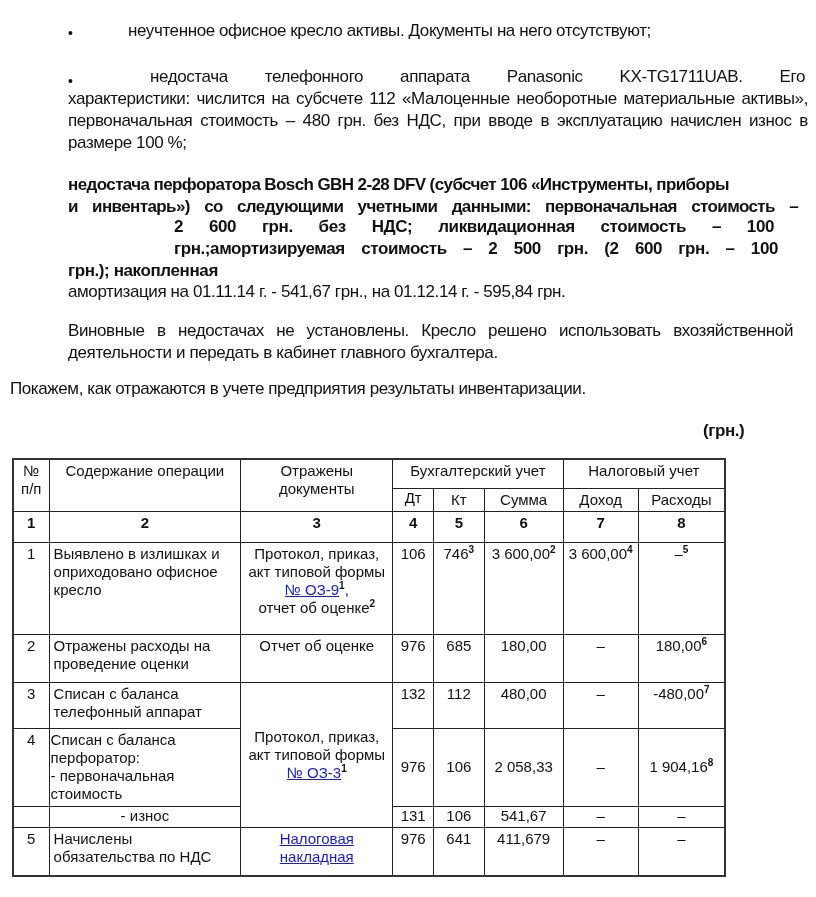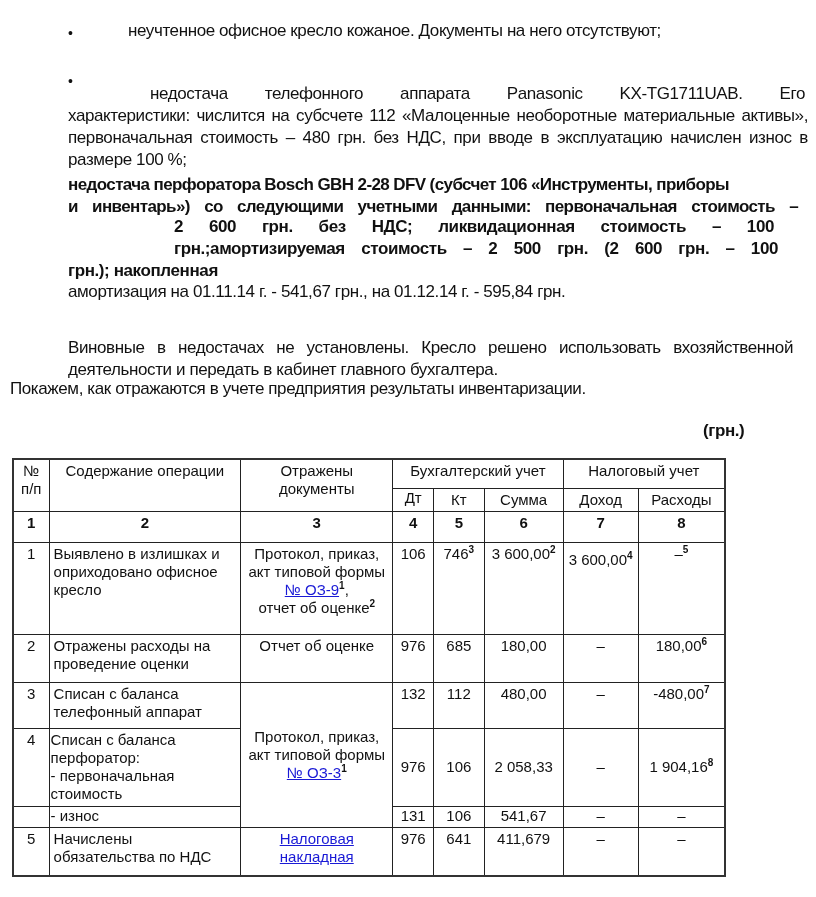--- a/index.html
+++ b/index.html
@@ -1,37 +1,37 @@
 <!DOCTYPE html>
 <html><head>
 <meta charset="utf-8">
 <style>
   html, body { margin: 0; padding: 0; background: #ffffff; }
   body { width: 816px; height: 897px; position: relative; overflow: hidden; color: #111; }
   .doc { position: absolute; font-family: "Liberation Sans", sans-serif; font-size: 17px; line-height: 22px; color: #111; }
   .narrow { font-family: "Liberation Sans", sans-serif; letter-spacing: -0.4px; }
   .bullet { position: absolute; font-size: 14px; }
-  .justify { text-align: justify; text-align-last: left; margin-top: 17px; }
+  .justify { text-align: justify; text-align-last: left; }
   .bold { font-weight: bold; }
   .link { color: #1a1ad6; text-decoration: underline; }
   sup { font-size: 10px; font-weight: bold; line-height: 0; vertical-align: 6px; }
 
   table.main { position: absolute; left: 12px; top: 458px; width: 714px; border-collapse: collapse;
     font-family: "Liberation Sans", sans-serif; font-size: 15px; line-height: 18px; color: #111; }
   table.main td { border: 1.5px solid #222; padding: 2px 4px; vertical-align: top; }
   table.main { border: 2px solid #333; }
   .c { text-align: center; }
   .hdr td { vertical-align: middle; }
   .num td { font-weight: bold; text-align: center; height: 26px; vertical-align: middle; }
 </style>
 </head>
 <body>
 
 <span class="doc bullet" style="left:68px; top:22px;">•</span>
-<div class="doc narrow" style="left:128px; top:20px; width:680px;">неучтенное офисное кресло кожаное. Документы на него отсутствуют;</div>
+<div class="doc narrow" style="left:128px; top:20px; width:680px;">неучтенное офисное кресло активы. Документы на него отсутствуют;</div>
 
 <span class="doc bullet" style="left:68px; top:70px;">•</span>
 <div class="doc narrow justify" style="left:150px; top:66px; width:655px; text-align-last: justify;">недостача телефонного аппарата Panasonic KX-TG1711UAB. Его</div>
 <div class="doc narrow justify" style="left:68px; top:88px; width:740px;">характеристики: числится на субсчете 112 «Малоценные необоротные материальные активы», первоначальная стоимость – 480 грн. без НДС, при вводе в эксплуатацию начислен износ в размере 100 %;</div>
 
 <div class="doc bold narrow" style="left:68px; top:174px; width:740px; letter-spacing:-0.6px;">недостача перфоратора Bosch GBH 2-28 DFV (субсчет 106 «Инструменты, приборы</div>
 <div class="doc bold narrow" style="left:68px; top:196px; width:730px; text-align:justify; text-align-last:justify; letter-spacing:-0.6px;">и инвентарь») со следующими учетными данными: первоначальная стоимость –</div>
 <div class="doc bold narrow" style="left:174px; top:216px; width:600px; text-align:justify; text-align-last:justify; word-spacing:6px;">2 600 грн. без НДС; ликвидационная стоимость – 100</div>
 <div class="doc bold narrow" style="left:174px; top:238px; width:604px; text-align:justify; text-align-last:justify;">грн.;амортизируемая стоимость – 2 500 грн. (2 600 грн. – 100</div>
 <div class="doc bold narrow" style="left:68px; top:260px;">грн.); накопленная</div>
@@ -84,21 +84,21 @@
     <td class="c">1</td>
     <td>Выявлено в излишках и оприходовано офисное кресло</td>
     <td class="c">
       <span>Протокол, приказ, акт типовой формы</span><br>
       <a class="link">№ ОЗ-9</a><sup>1</sup>,<br>
       <span>отчет об оценке</span><sup>2</sup>
     </td>
     <td class="c">106</td>
     <td class="c"><span>746</span><sup>3</sup></td>
     <td class="c" style="padding:2px 1px;"><span>3 600,00</span><sup>2</sup></td>
-    <td class="c" style="padding:8px 1px;"><span>3 600,00</span><sup>4</sup></td>
+    <td class="c" style="padding:2px 1px;"><span>3 600,00</span><sup>4</sup></td>
     <td class="c"><span>–</span><sup>5</sup></td>
   </tr>
 
   <tr style="height:48px;">
     <td class="c">2</td>
     <td>Отражены расходы на проведение оценки</td>
     <td class="c">Отчет об оценке</td>
     <td class="c">976</td>
     <td class="c">685</td>
     <td class="c">180,00</td>
@@ -128,21 +128,21 @@
     </td>
     <td class="c" style="vertical-align:middle;">976</td>
     <td class="c" style="vertical-align:middle;">106</td>
     <td class="c" style="vertical-align:middle;">2 058,33</td>
     <td class="c" style="vertical-align:middle;">–</td>
     <td class="c" style="vertical-align:middle;"><span>1 904,16</span><sup>8</sup></td>
   </tr>
 
   <tr style="height:21px;">
     <td style="border-top:none;"></td>
-    <td style="padding:0 1px;">- износ</td>
+    <td style="padding:0 1px;text-align:center;">- износ</td>
     <td class="c" style="padding:0 4px;">131</td>
     <td class="c" style="padding:0 4px;">106</td>
     <td class="c" style="padding:0 4px;margin-top:12px;">541,67</td>
     <td class="c" style="padding:0 4px;">–</td>
     <td class="c" style="padding:0 4px;">–</td>
   </tr>
 
   <tr style="height:49px;">
     <td class="c">5</td>
     <td>Начислены обязательства по НДС</td>

